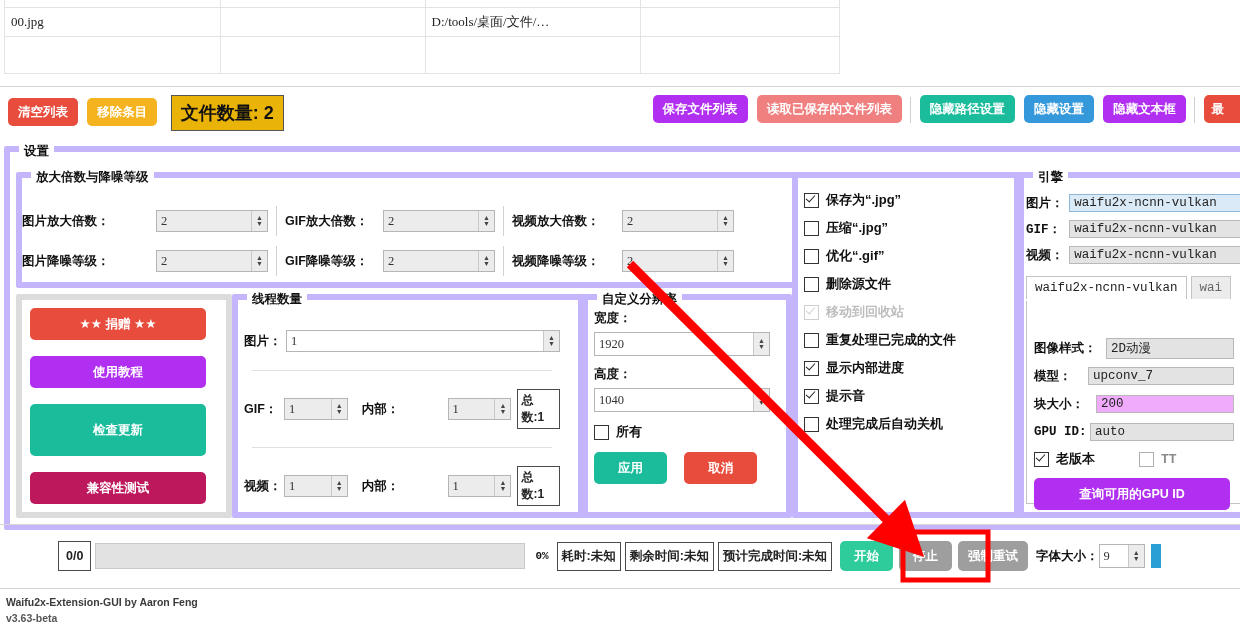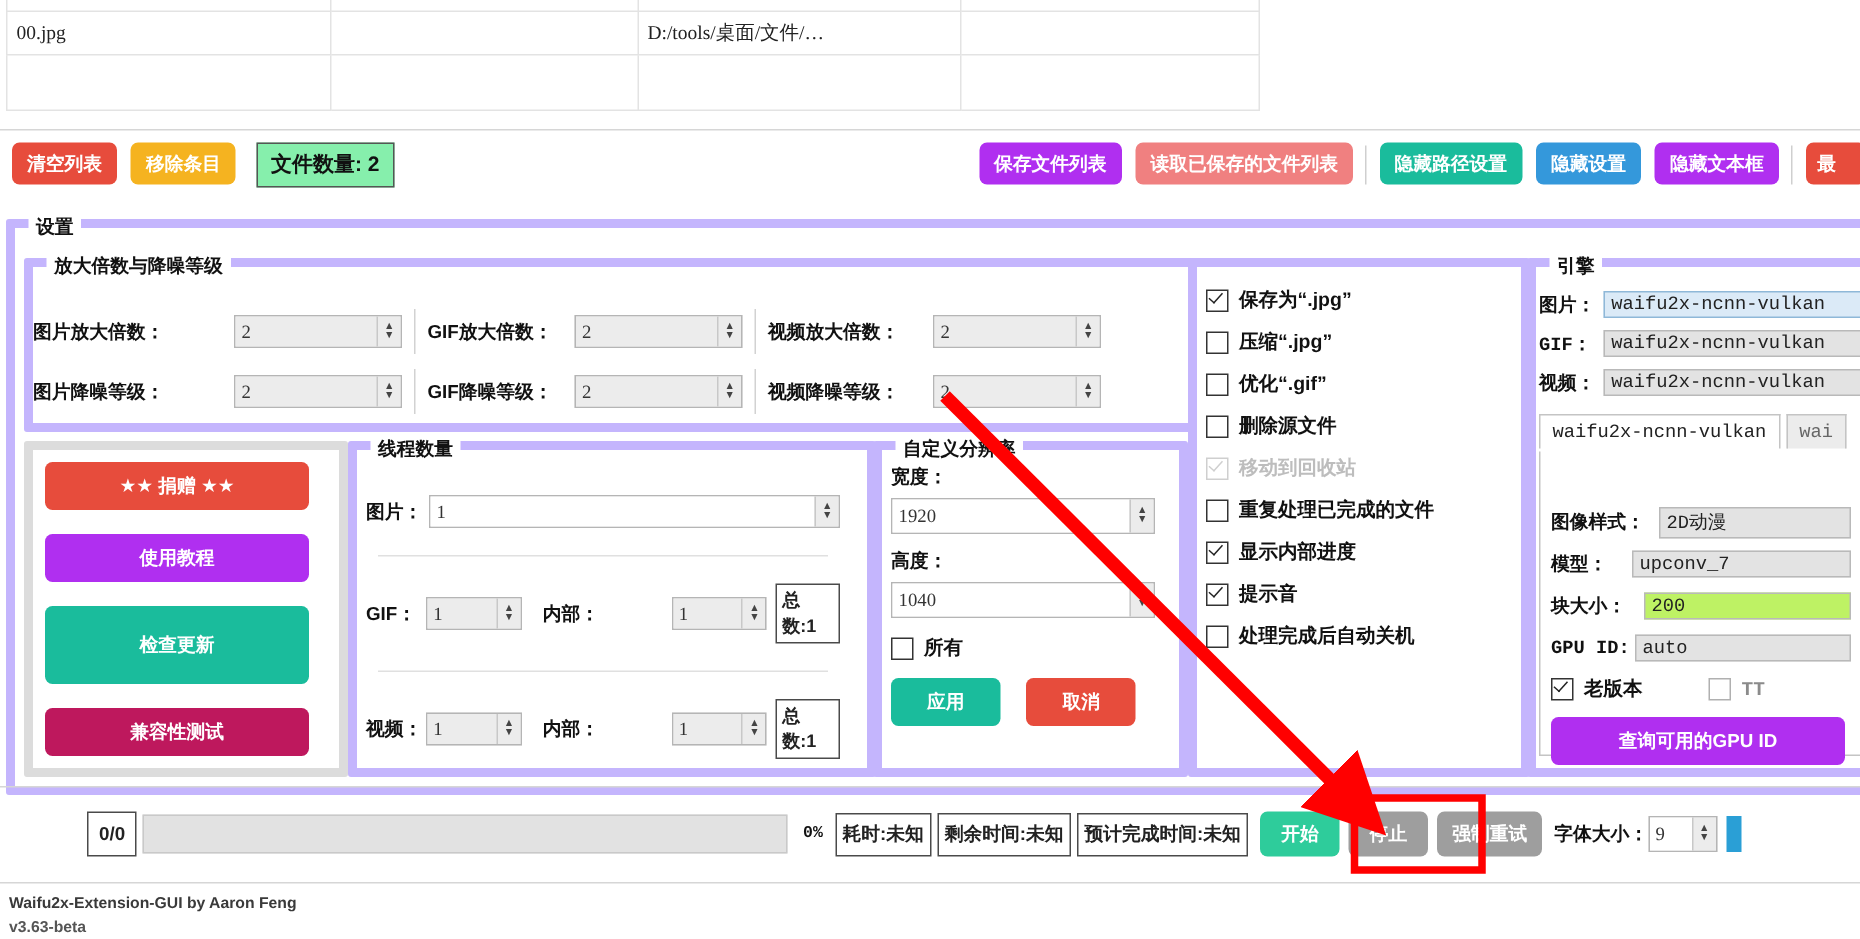--- a/index.html
+++ b/index.html
@@ -26,22 +26,22 @@
   .toolbar{position:absolute;left:0;top:92px;width:1240px;height:42px;}
   .btn{
     display:inline-block;border:none;border-radius:5px;color:#fff;
     font-family:"Liberation Sans","DejaVu Sans",sans-serif;
     font-size:12.5px;font-weight:bold;text-align:center;
     padding:7px 10px;cursor:pointer;line-height:14px;white-space:nowrap;
   }
   .tb-sep{display:inline-block;width:1px;height:26px;background:#cfcfcf;
           vertical-align:middle;margin:0 5px;}
   .count-box{
-    display:inline-block;border:1px solid #555;background:#86efac;color:#111;
-    font-weight:bold;font-size:14px;padding:5px 9px;margin-left:10px;
+    display:inline-block;border:1px solid #555;background:#eab308;color:#111;
+    font-weight:bold;font-size:18px;padding:5px 9px;margin-left:10px;
     vertical-align:middle;
   }
   .tb-left{position:absolute;left:8px;top:3px;}
   .tb-right{position:absolute;right:-4px;top:3px;}
   
   .gbox{position:absolute;border:6px solid #c4b5fd;border-radius:2px;}
   .glabel{position:absolute;top:-9px;left:9px;background:#fff;
     padding:0 5px;font-size:12.5px;font-weight:bold;color:#111;
     font-family:"Liberation Sans","DejaVu Sans",sans-serif;}
   .lbl{font-size:12.5px;font-weight:bold;color:#111;}
@@ -69,21 +69,21 @@
        margin-right:7px;position:relative;flex:0 0 auto;background:#fff;}
   .cbrow.dim .cbx{border-color:#cfcfcf;}
   .cbx.on:after{content:"";position:absolute;left:3px;top:-1px;width:4px;height:8px;
        border:solid #222;border-width:0 1.7px 1.7px 0;transform:rotate(42deg);}
   .cbrow.dim .cbx.on:after{border-color:#cfcfcf;}
   
   .efield{display:inline-block;background:#e3e3e3;border:1px solid #b9b9b9;
      font-family:"Liberation Mono","DejaVu Sans Mono",monospace;font-size:12.5px;
      padding:1px 4px;vertical-align:middle;overflow:hidden;white-space:nowrap;}
   .efield.sel{background:#dbeaf7;border-color:#8fb8d8;}
-  .efield.plain{background:#bef264;}
+  .efield.plain{background:#f0abfc;}
   .tab{border:1px solid #c4c4c4;border-bottom:none;background:#fff;
      font-family:"Liberation Mono","DejaVu Sans Mono",monospace;font-size:12.5px;
      padding:4px 8px;white-space:nowrap;}
   .tab.inactive{background:#ececec;color:#666;}
   
   .statusbox{display:inline-block;border:1px solid #4a4a4a;background:#fff;
      font-size:12.5px;font-weight:bold;padding:5px 4px;vertical-align:middle;
      font-family:"Liberation Sans","DejaVu Sans",sans-serif;white-space:nowrap;}
   .pbar{display:inline-block;height:24px;background:#e2e2e2;border:1px solid #c9c9c9;
      vertical-align:middle;}

